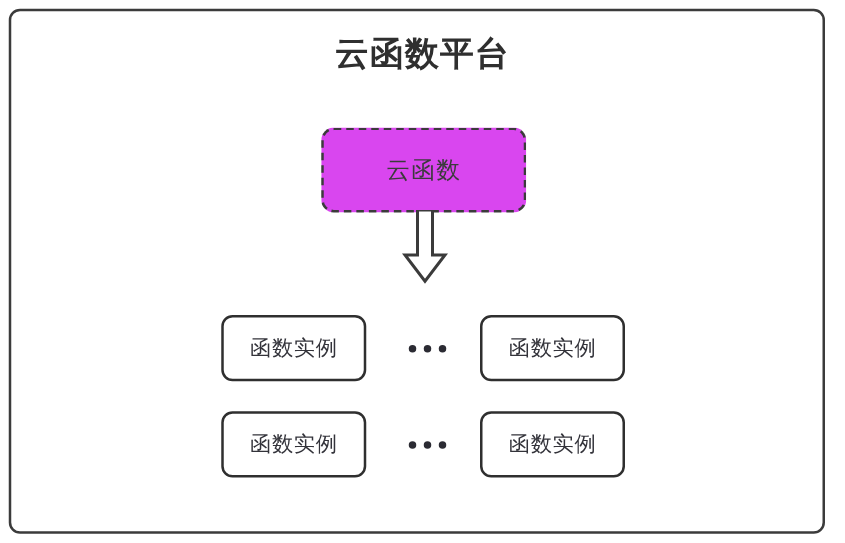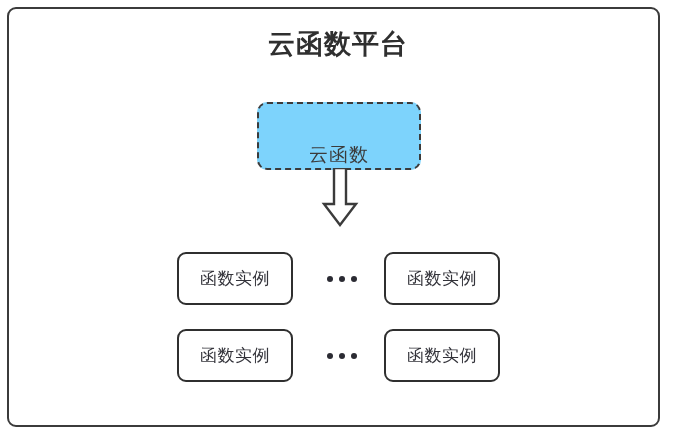--- a/index.html
+++ b/index.html
@@ -45,23 +45,23 @@
   
   .cloud-func-box {
     position: absolute;
     left: 257px;
     top: 102px;
     width: 164px;
     height: 68px;
     box-sizing: border-box;
     border: 2.5px dashed #3b3b3b;
     border-radius: 10px;
-    background: #7dd3fc;
+    background: #d946ef;
     display: flex;
-    align-items: flex-end;
+    align-items: center;
     justify-content: center;
   }
   .cloud-func-label {
     font-size: 19px;
     color: #3b3b3b;
     letter-spacing: 1px;
   }
   
   .flow-arrow {
     position: absolute;

